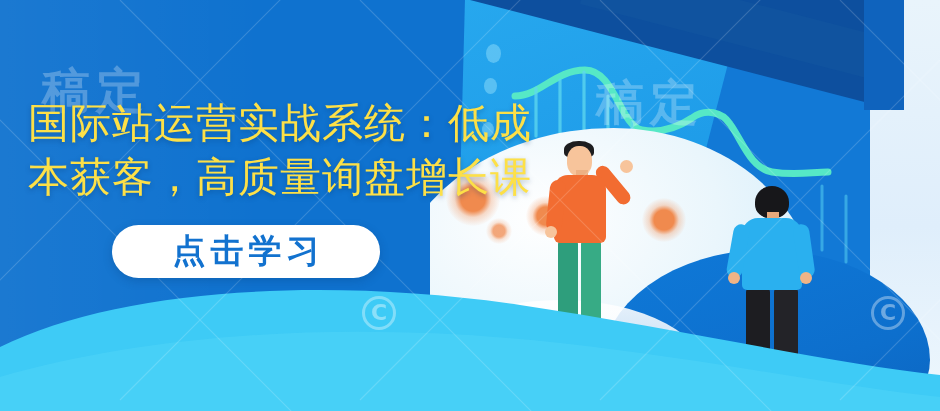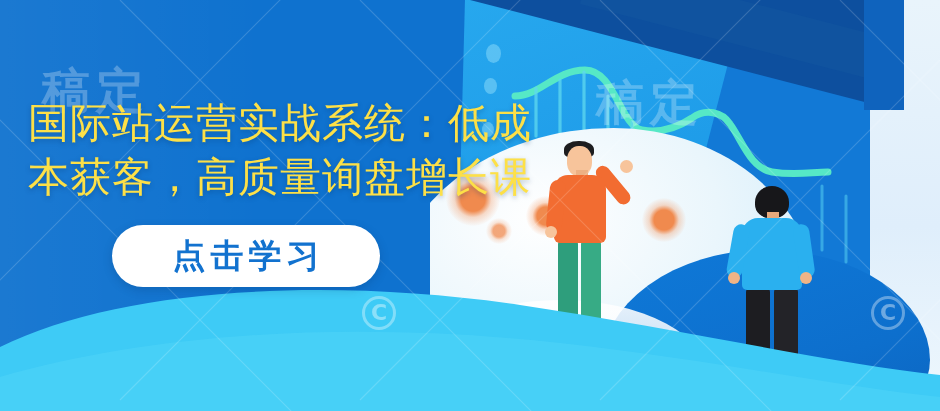--- a/index.html
+++ b/index.html
@@ -164,21 +164,21 @@
     font-size:41px;
     font-weight:400;
     line-height:1.32;
     letter-spacing:1px;
     text-shadow:0 2px 5px rgba(3,48,98,.35);
     font-family:"DejaVu Sans","Liberation Sans",sans-serif;
     white-space:pre-line;
   }
   .cta{
     position:absolute;left:112px;top:225px;
-    width:268px;height:62px;
+    width:268px;height:53px;
     background:#ffffff;
     border-radius:31px;
     display:flex;align-items:center;justify-content:center;
     box-shadow:0 3px 10px rgba(3,48,98,.22);
     cursor:pointer;
   }
   .cta-label{
     color:#1272cf;
     font-size:33px;
     font-weight:700;

